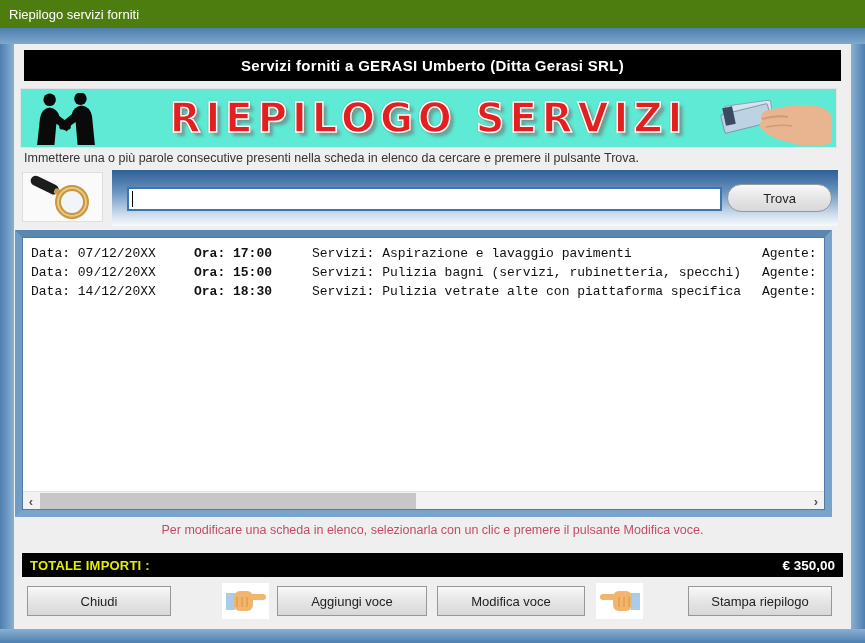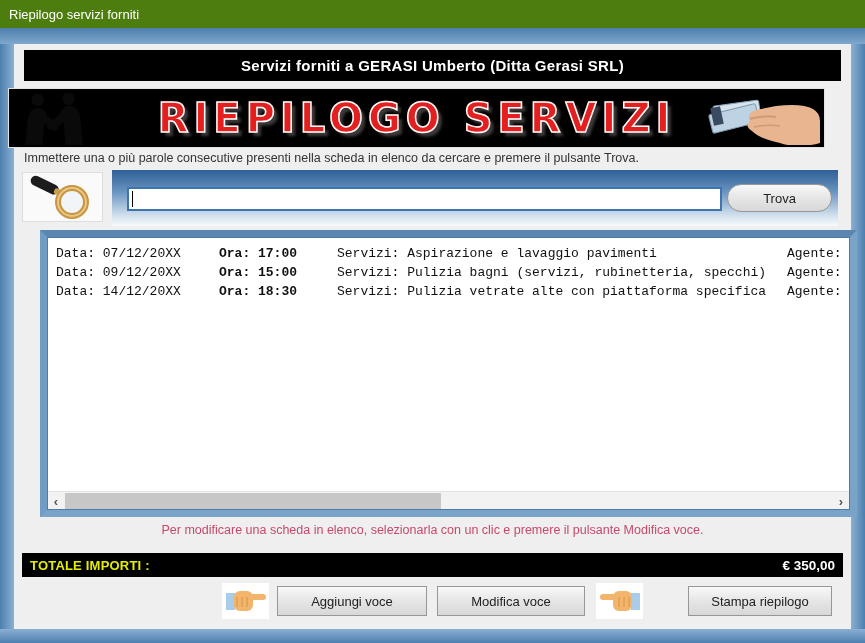--- a/index.html
+++ b/index.html
@@ -25,22 +25,22 @@
 
   
   .hdr {
     position:absolute; left:24px; top:50px; width:817px; height:31px;
     background:#000; color:#ffffff; font-size:15px; font-weight:600;
     display:flex; align-items:center; justify-content:center; letter-spacing:.3px;
   }
 
   
   .banner {
-    position:absolute; left:8px; top:88px; width:817px; height:60px;
-    background:#000000; border:1px solid #e3e3e3;text-decoration:underline;
+    position:absolute; left:20px; top:88px; width:817px; height:60px;
+    background:#5eead4; border:1px solid #e3e3e3;text-decoration:underline;
   }
   .banner-title {
     position:absolute; left:0; right:0; top:6px; text-align:center;
     font-size:40px; font-weight:bold; letter-spacing:5px; color:#e31f1f;
     -webkit-text-stroke:1.5px #ffffff;
     text-shadow:0 0 2px #a80000, 4px 4px 3px rgba(110,110,110,.55);
     font-family:"DejaVu Sans","Liberation Sans",sans-serif;
   }
   .handshake { position:absolute; left:6px; top:4px; }
   .moneyhand { position:absolute; right:4px; top:4px; }
@@ -70,21 +70,21 @@
   .btn {
     background:linear-gradient(180deg,#f8f8f8,#e4e4e4 55%,#d8d8d8);
     border:1px solid #979797; color:#222; font-size:13px;
     font-family:"Liberation Sans",sans-serif; cursor:pointer;
     display:flex; align-items:center; justify-content:center;
   }
   .btn-trova { position:absolute; left:615px; top:14px; width:105px; height:28px;border-radius:14px; }
 
   
   .listframe {
-    position:absolute; left:40px; top:230px; width:817px; height:287px;
+    position:absolute; left:15px; top:230px; width:817px; height:287px;
     border:7px solid #7aa3c9; border-top-color:#5a87b2; border-left-color:#6f9cc4;
     background:#fff; box-shadow:inset 0 0 0 1px #4e7ba8;
   }
   .listinner { position:absolute; left:1px; top:1px; right:1px; bottom:1px; background:#fff; overflow:hidden; }
   .rows { position:absolute; left:0; top:6px; right:0; }
   .list-row {
     display:flex; white-space:nowrap; padding-left:8px; height:19px; align-items:center;
     font-family:"Liberation Mono","DejaVu Sans Mono",monospace; font-size:13px; color:#111;
   }
   .c-data { width:163px; flex:none; }
@@ -214,20 +214,21 @@
     </div>
   </div>
 
   <div class="note">Per modificare una scheda in elenco, selezionarla con un clic e premere il pulsante Modifica voce.</div>
 
   <div class="totalbar">
     <span class="total-label">TOTALE IMPORTI :</span>
     <span class="total-value">€ 350,00</span>
   </div>
 
+  <button class="btn btn-chiudi">Chiudi</button>
 
   <div class="handbox h1">
     <svg width="42" height="28" viewBox="0 0 42 28">
       <rect x="1" y="6" width="9" height="17" fill="#a9cce9"></rect>
       <rect x="9" y="4" width="19" height="20" rx="6" fill="#f2b56b"></rect>
       <rect x="24" y="7" width="17" height="6" rx="3" fill="#f2b56b"></rect>
       <path d="M12 10 v10 M17 10 v10 M22 10 v10" stroke="#d99a4e" stroke-width="1.2" fill="none"></path>
     </svg>
   </div>
 

